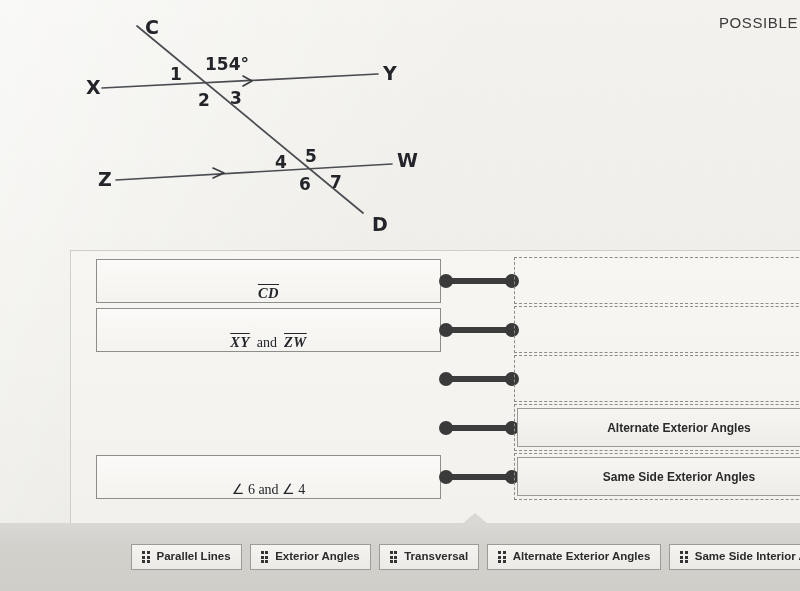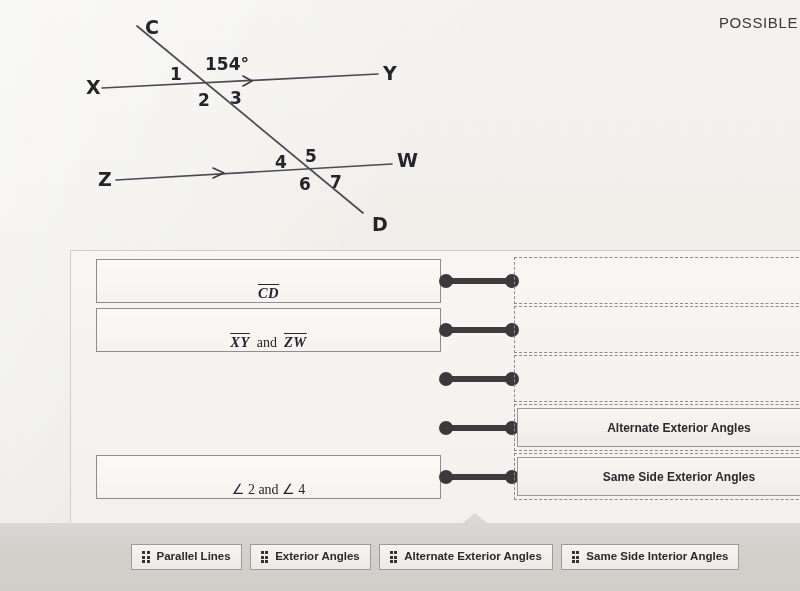--- a/index.html
+++ b/index.html
@@ -307,21 +307,21 @@
           <div class="bar"></div>
           <div class="knob left"></div>
           <div class="knob right"></div>
         </div>
         <div class="drop-zone filled">
           <div class="answer-chip-placed">Alternate Exterior Angles</div>
         </div>
       </div>
       <div class="match-row" style="top: 204px;">
         <div class="prompt-box">
-          <span class="prompt-text" aria-label="∠2 and ∠4"><span class="mathsp">∠ 2 and ∠ 4</span></span>
+          <span class="prompt-text" aria-label="∠2 and ∠4"><span class="mathsp">∠ 6 and ∠ 4</span></span>
         </div>
         <div class="connector">
           <div class="bar"></div>
           <div class="knob left"></div>
           <div class="knob right"></div>
         </div>
         <div class="drop-zone filled">
           <div class="answer-chip-placed">Same Side Exterior Angles</div>
         </div>
       </div>
@@ -355,20 +355,31 @@
       </div>
       <div class="bank-chip">
         <span class="grip">
           <i></i>
           <i></i>
           <i></i>
           <i></i>
           <i></i>
           <i></i>
         </span>
+        <span class="chip-label">Transversal</span>
+      </div>
+      <div class="bank-chip">
+        <span class="grip">
+          <i></i>
+          <i></i>
+          <i></i>
+          <i></i>
+          <i></i>
+          <i></i>
+        </span>
         <span class="chip-label">Alternate Exterior Angles</span>
       </div>
       <div class="bank-chip">
         <span class="grip">
           <i></i>
           <i></i>
           <i></i>
           <i></i>
           <i></i>
           <i></i>

